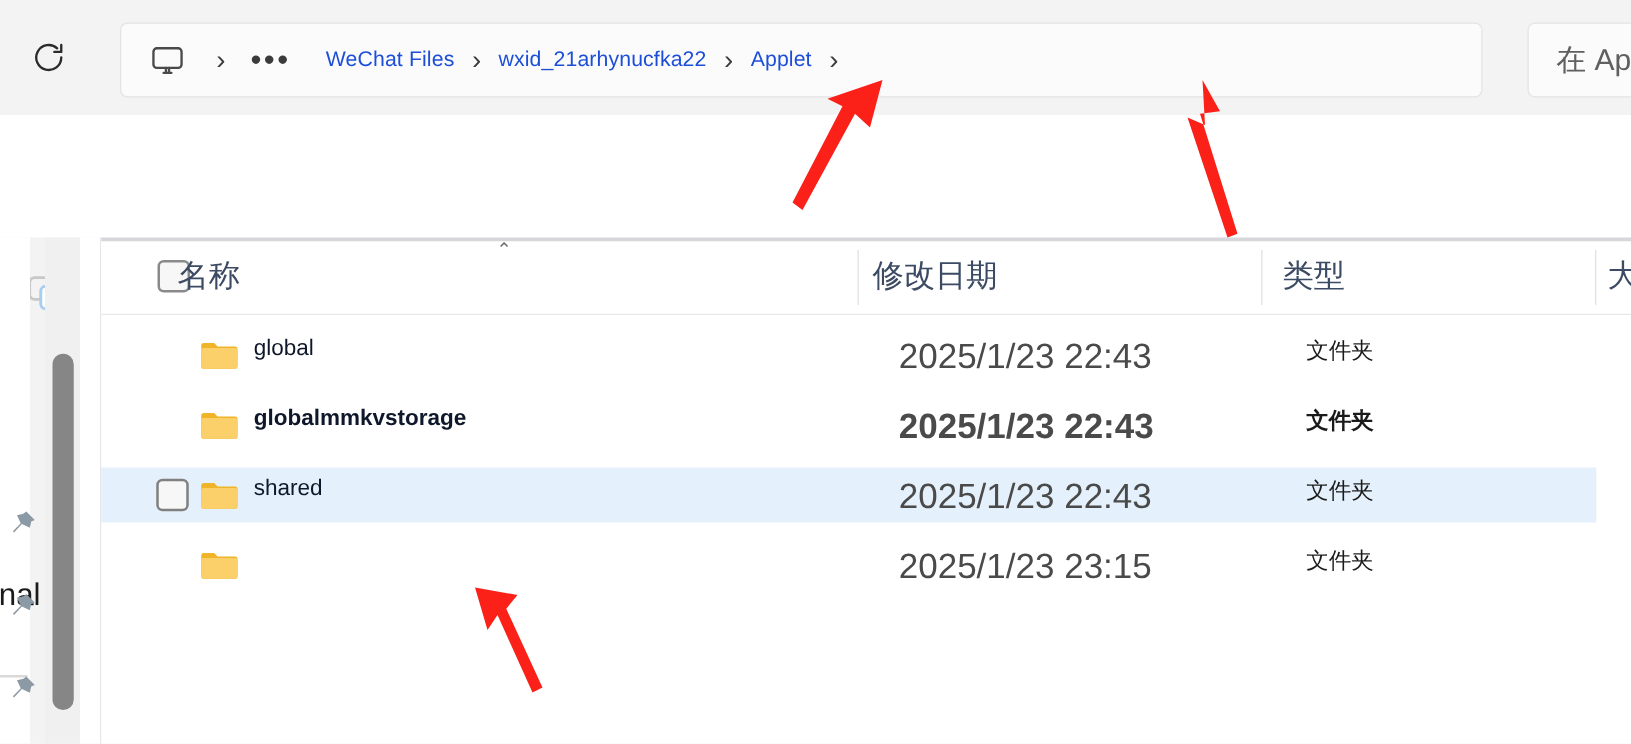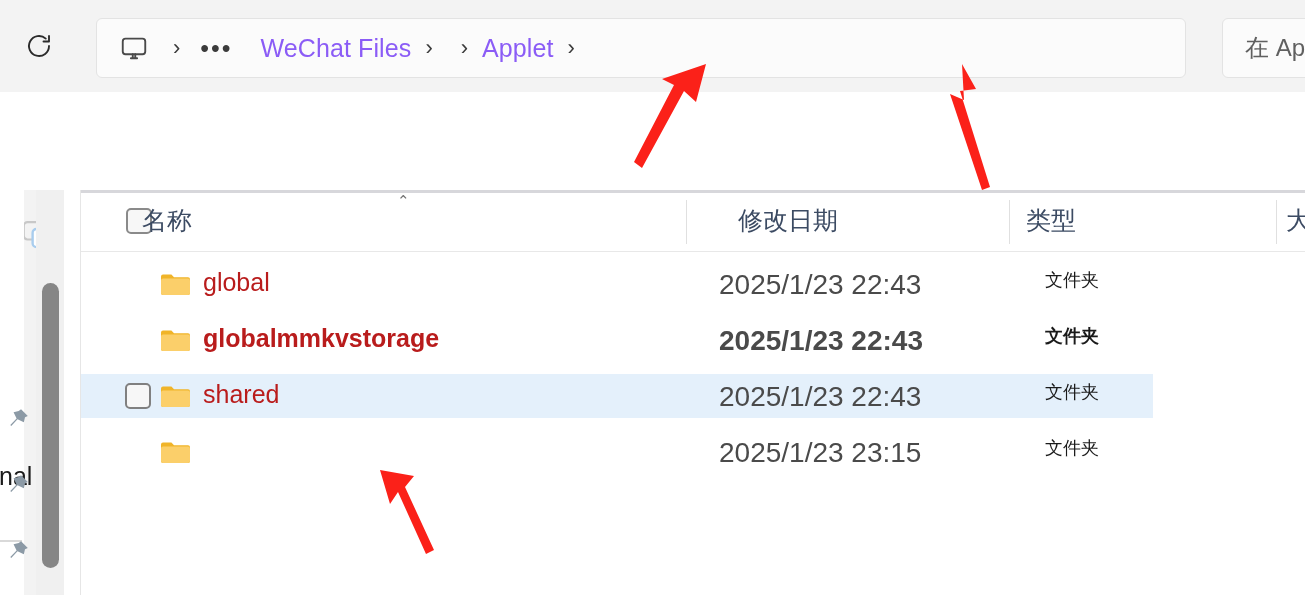--- a/index.html
+++ b/index.html
@@ -32,21 +32,21 @@
     display: flex; align-items: center;
     padding-left: 22px;
     overflow: hidden;
   }
   .crumb-icon { display: flex; align-items: center; margin-right: 10px; }
   .chev {
     color: #3b3b3b; font-size: 22px; line-height: 1;
     padding: 0 14px; user-select: none;
   }
   .crumb-text {
-    font-size: 25px; color: #8b5cf6; white-space: nowrap;
+    font-size: 17px; color: #1d4ed8; white-space: nowrap;
     letter-spacing: .1px;
   }
   .crumb-ellipsis {
     font-size: 25px; color: #3b3b3b; letter-spacing: 2px;
     padding: 0 6px; line-height: .6;
   }
   .searchbox {
     position: absolute; left: 1222px; top: 18px;
     width: 150px; height: 60px;
     background: #fbfbfb;
@@ -159,21 +159,21 @@
   }
   .row.hovered { background: #e4f0fb; }
   .row-check {
     position: absolute; left: 24px; top: 9px;
     width: 26px; height: 26px;
     border: 2px solid #808080; border-radius: 5px; background: #f7f7f7;
   }
   .folder-ico { position: absolute; left: 59px; top: 10px; width: 31px; height: 25px; }
   .row-name {
     position: absolute; left: 102px; top: 6px;
-    font-size: 25px; color: #b91c1c; white-space: nowrap;
+    font-size: 18px; color: #0f172a; white-space: nowrap;
   }
   .row-date {
     position: absolute; left: 618px; top: 7px;
     font-size: 28px; color: #4a4a4a; white-space: nowrap;
   }
   .row-type {
     position: absolute; left: 944px; top: 6px;
     font-size: 18px; color: #1a1a1a; white-space: nowrap;
   }
 
@@ -198,20 +198,21 @@
       <span class="crumb-icon">
         <svg width="30" height="30" viewBox="0 0 24 24" fill="none">
           <rect x="3" y="4.5" width="18" height="12.5" rx="2.2" stroke="#4a4a4a" stroke-width="1.5"></rect>
           <path d="M9.5 20.2h5M11 17v3.2M13 17v3.2" stroke="#4a4a4a" stroke-width="1.5" stroke-linecap="round"></path>
         </svg>
       </span>
       <span class="chev">›</span>
       <span class="crumb-ellipsis">•••</span>
       <span class="crumb-text" style="margin-left:22px;">WeChat Files</span>
       <span class="chev">›</span>
+      <span class="crumb-text">wxid_21arhynucfka22</span>
       <span class="chev">›</span>
       <span class="crumb-text">Applet</span>
       <span class="chev">›</span>
     </div>
 
     <div class="searchbox">
       <span class="search-ph">在 App</span>
     </div>
   </div>
 
@@ -316,21 +317,21 @@
 
   <div class="filepane">
 
     <div class="colheader">
       <div class="colheader-topline"></div>
       <div class="sort-caret">⌃</div>
       <div class="hdr-check"></div>
 
       <div class="hdr-cell" style="left:61px;">名称</div>
       <div class="hdr-sep" style="left:605px;"></div>
-      <div class="hdr-cell" style="left:617px;margin-left:40px;">修改日期</div>
+      <div class="hdr-cell" style="left:617px;">修改日期</div>
       <div class="hdr-sep" style="left:928px;"></div>
       <div class="hdr-cell" style="left:945px;">类型</div>
       <div class="hdr-sep" style="left:1195px;"></div>
       <div class="hdr-cell" style="left:1205px;">大</div>
       <div class="hdr-bottomline"></div>
     </div>
 
     <div class="row" style="top:72px;">
       <div class="folder-ico">
         <svg width="31" height="25" viewBox="0 0 31 25">
@@ -348,21 +349,21 @@
         <svg width="31" height="25" viewBox="0 0 31 25">
           <path d="M1 4.4a2 2 0 0 1 2-2h8.4l2.6 2.8H28a2 2 0 0 1 2 2V21a2 2 0 0 1-2 2H3a2 2 0 0 1-2-2z" fill="#f0b429"></path>
           <path d="M1 8.4a2 2 0 0 1 2-2h25a2 2 0 0 1 2 2V21a2 2 0 0 1-2 2H3a2 2 0 0 1-2-2z" fill="#fbcf6a"></path>
         </svg>
       </div>
       <div class="row-name">globalmmkvstorage</div>
       <div class="row-date">2025/1/23 22:43</div>
       <div class="row-type">文件夹</div>
     </div>
 
-    <div class="row hovered" style="top:184px;left:0;width:1072px;border-radius:0;">
+    <div class="row hovered" style="top:184px;left:0;width:1196px;border-radius:0;">
       <div class="row-check" style="left:44px;"></div>
       <div class="folder-ico" style="left:79px;">
         <svg width="31" height="25" viewBox="0 0 31 25">
           <path d="M1 4.4a2 2 0 0 1 2-2h8.4l2.6 2.8H28a2 2 0 0 1 2 2V21a2 2 0 0 1-2 2H3a2 2 0 0 1-2-2z" fill="#f0b429"></path>
           <path d="M1 8.4a2 2 0 0 1 2-2h25a2 2 0 0 1 2 2V21a2 2 0 0 1-2 2H3a2 2 0 0 1-2-2z" fill="#fbcf6a"></path>
         </svg>
       </div>
       <div class="row-name" style="left:122px;">shared</div>
       <div class="row-date" style="left:638px;">2025/1/23 22:43</div>
       <div class="row-type" style="left:964px;">文件夹</div>

